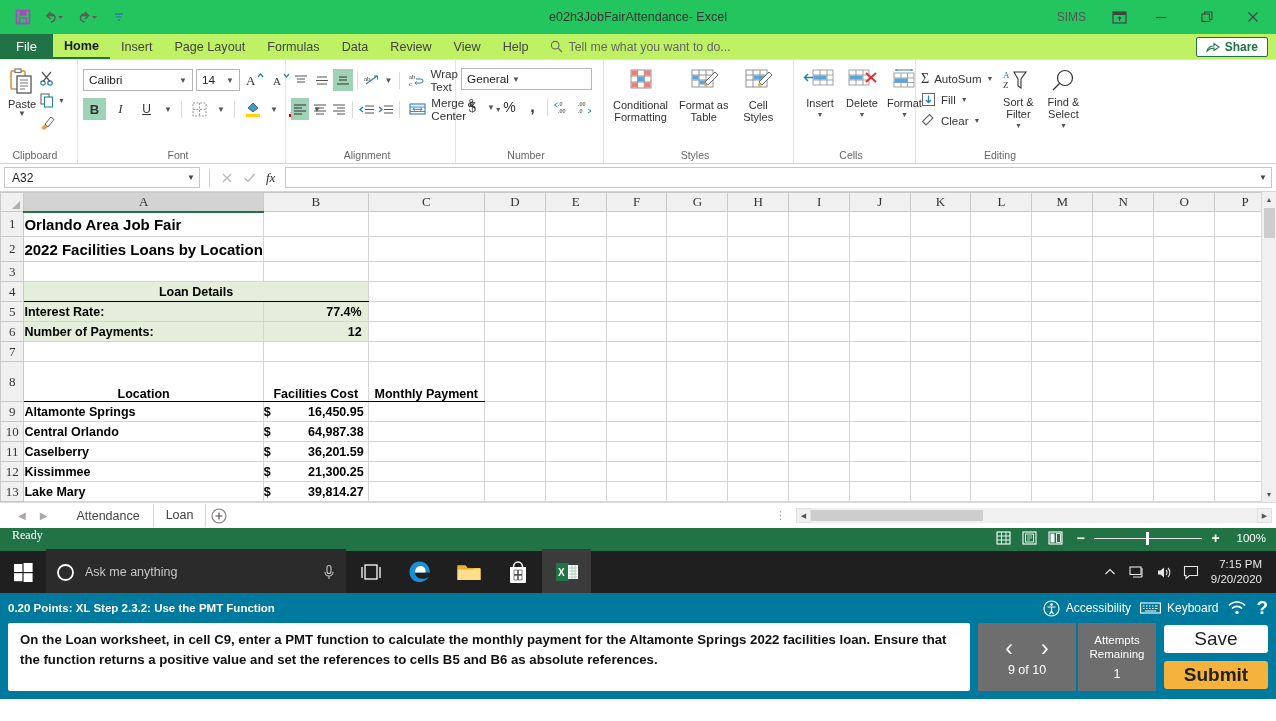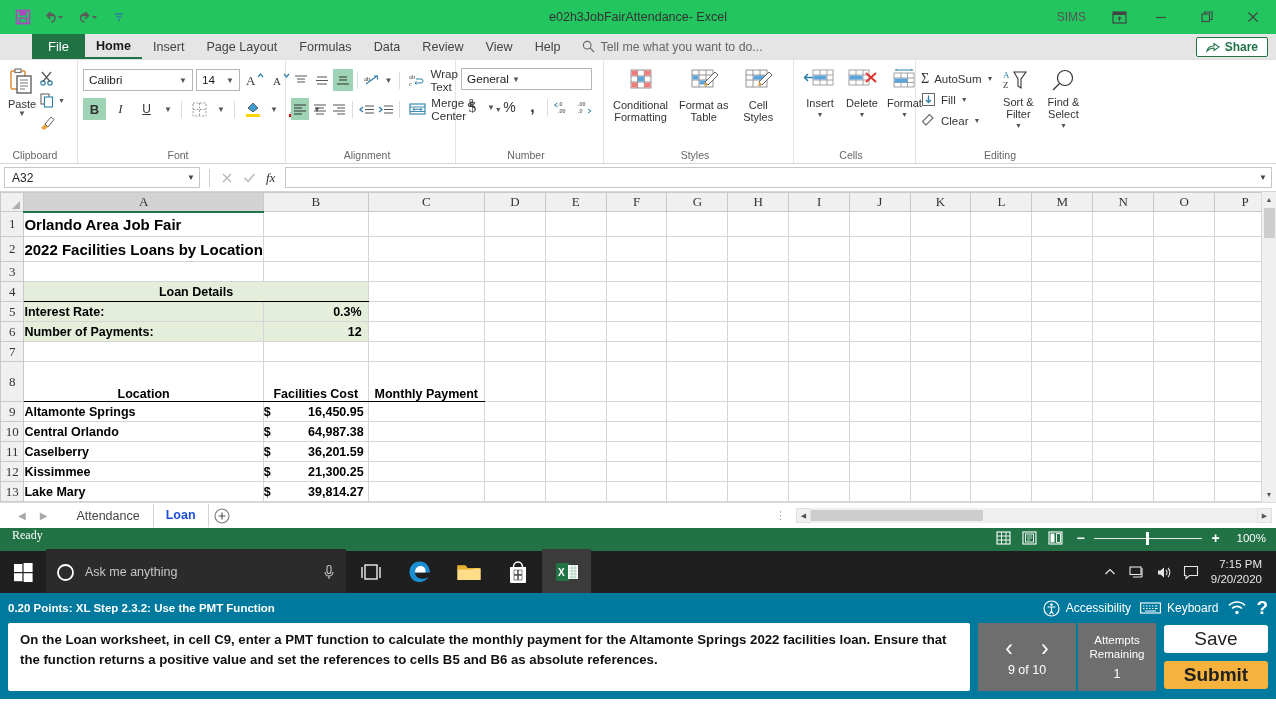--- a/index.html
+++ b/index.html
@@ -34,24 +34,23 @@
   .sims-label { font-size: 12px; color: #555; margin-right: 14px; }
   .win-btn {
     width: 46px; height: 34px; display: flex;
     align-items: center; justify-content: center;
     color: #444;
   }
   .win-btn.ribbon-opt { width: 38px; }
 
   
   .tabrow {
-    height: 26px; background: #e5e5e5; display: flex;
+    height: 26px; background: #bef264; display: flex;
     align-items: stretch; border-bottom: 1px solid #e1e1e1;
     position: relative;
-    padding-left: 32px;
   }
   .file-tab {
     background: #217346; color: #fff; font-size: 13px;
     display: flex; align-items: center; padding: 0 16px;
     font-weight: normal;
   }
   .rtab {
     font-size: 12.6px; color: #444; display: flex; align-items: center;
     padding: 0 11px; white-space: nowrap;
   }
@@ -216,21 +215,21 @@
     height: 26px; background: #fff; display: flex; align-items: center;
     border-top: 1px solid #dadada; padding-left: 12px; gap: 0;
   }
   .nav-arrows { display: flex; gap: 14px; padding: 0 16px 0 6px; color: #a9a9a9; font-size: 10px; }
   .stab {
     font-size: 12.5px; padding: 2px 12px; color: #444;
     border: 1px solid transparent; height: 24px;
     display: flex; align-items: center;
   }
   .stab.active {
-    color: #1d4ed8; font-weight: bold;
+    color: #404040; font-weight: normal;
     border: 1px solid #d4d4d4; border-top: none; border-bottom: 2px solid #fff;
     background: #fff;
   }
   .addsheet {
     width: 26px; display: flex; align-items: center; justify-content: center;
     color: #666; font-size: 14px;
   }
   .hsplit { margin-left: auto; display:flex; align-items:center; }
   .hscroll-area { display: flex; align-items: center; width: 480px; padding-right: 4px;}
   .hs-arrow { width: 15px; height: 15px; background: #f0f0f0; display: flex;
@@ -932,21 +931,21 @@
           <td class="cell"></td>
         <td class="cell"></td>
           <td class="cell"></td>
         <td class="cell"></td>
           <td class="cell"></td>
       </tr>
 
       <tr>
         <th class="rowh">5</th>
         <td class="cell shade bold">Interest Rate:</td>
-        <td class="cell shade bold rgt" style="padding-right:6px;">0.3%</td>
+        <td class="cell shade bold rgt" style="padding-right:6px;">77.4%</td>
         <td class="cell"></td>
           <td class="cell"></td>
         <td class="cell"></td>
           <td class="cell"></td>
         <td class="cell"></td>
           <td class="cell"></td>
         <td class="cell"></td>
           <td class="cell"></td>
         <td class="cell"></td>
           <td class="cell"></td>

